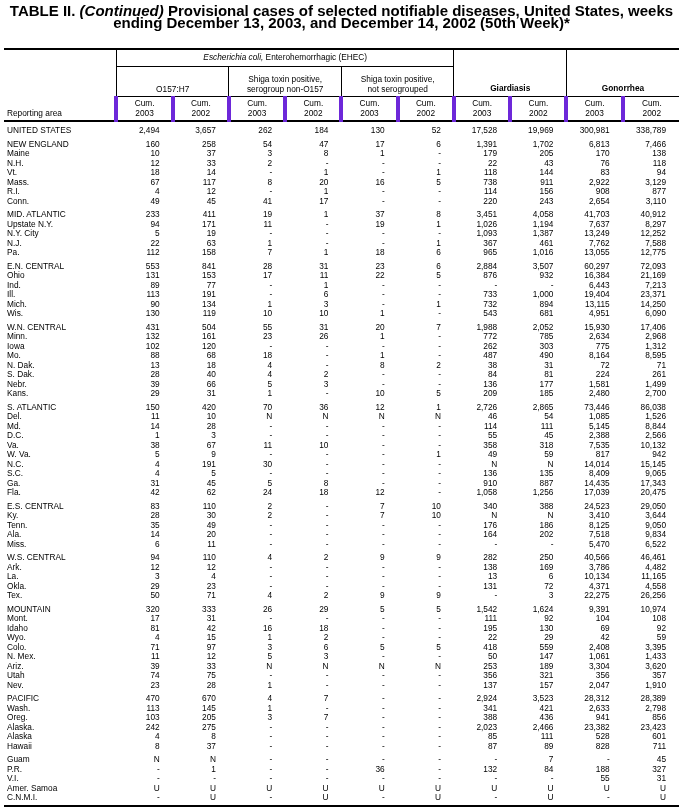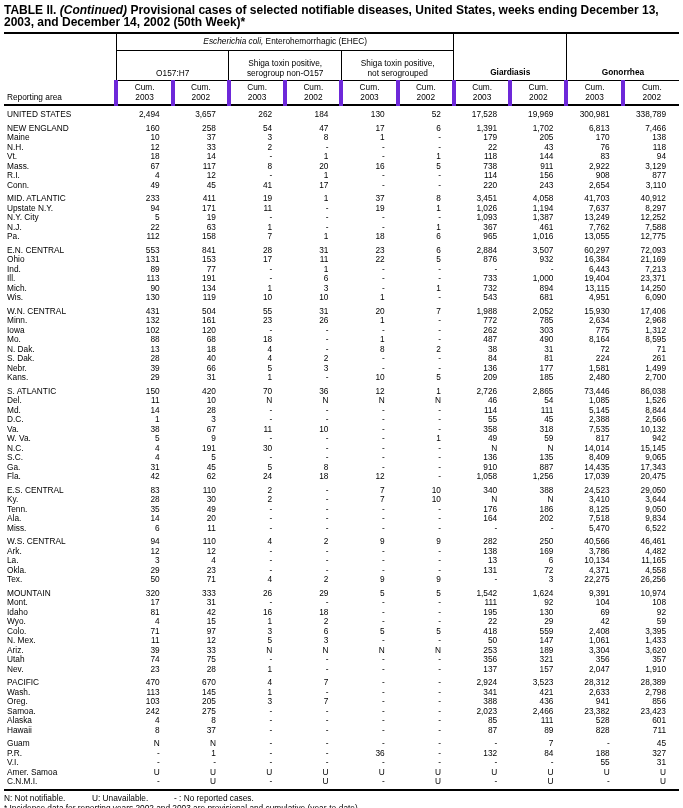--- a/index.html
+++ b/index.html
@@ -6,25 +6,26 @@
     margin: 0; padding: 0;
     width: 683px; height: 808px;
     background: #ffffff;
     color: #000;
     font-family: "Liberation Sans", sans-serif;
     overflow: hidden;
   }
   .page { padding: 5px 4px 0 4px; }
 
   .title {
-    font-size: 12px;
+    font-size: 15px;
     font-weight: bold;
     line-height: 11.5px;
-    margin-bottom: 4px;
+    margin-bottom: 20px;
     letter-spacing: 0px;
+    text-align: center;
   }
   .italic { font-style: italic; }
 
   table {
     border-collapse: collapse;
     table-layout: fixed;
     width: 675px;
   }
   col.area-col { width: 112px; }
   col.num-col  { width: 56px; }
@@ -947,21 +948,21 @@
           <td class="num">3</td>
           <td class="num">7</td>
           <td class="num">-</td>
           <td class="num">-</td>
           <td class="num">388</td>
           <td class="num">436</td>
           <td class="num">941</td>
           <td class="num">856</td>
         </tr>
         <tr>
-          <td class="area">Samoa.</td>
+          <td class="area">Alaska.</td>
           <td class="num">242</td>
           <td class="num">275</td>
           <td class="num">-</td>
           <td class="num">-</td>
           <td class="num">-</td>
           <td class="num">-</td>
           <td class="num">2,023</td>
           <td class="num">2,466</td>
           <td class="num">23,382</td>
           <td class="num">23,423</td>

